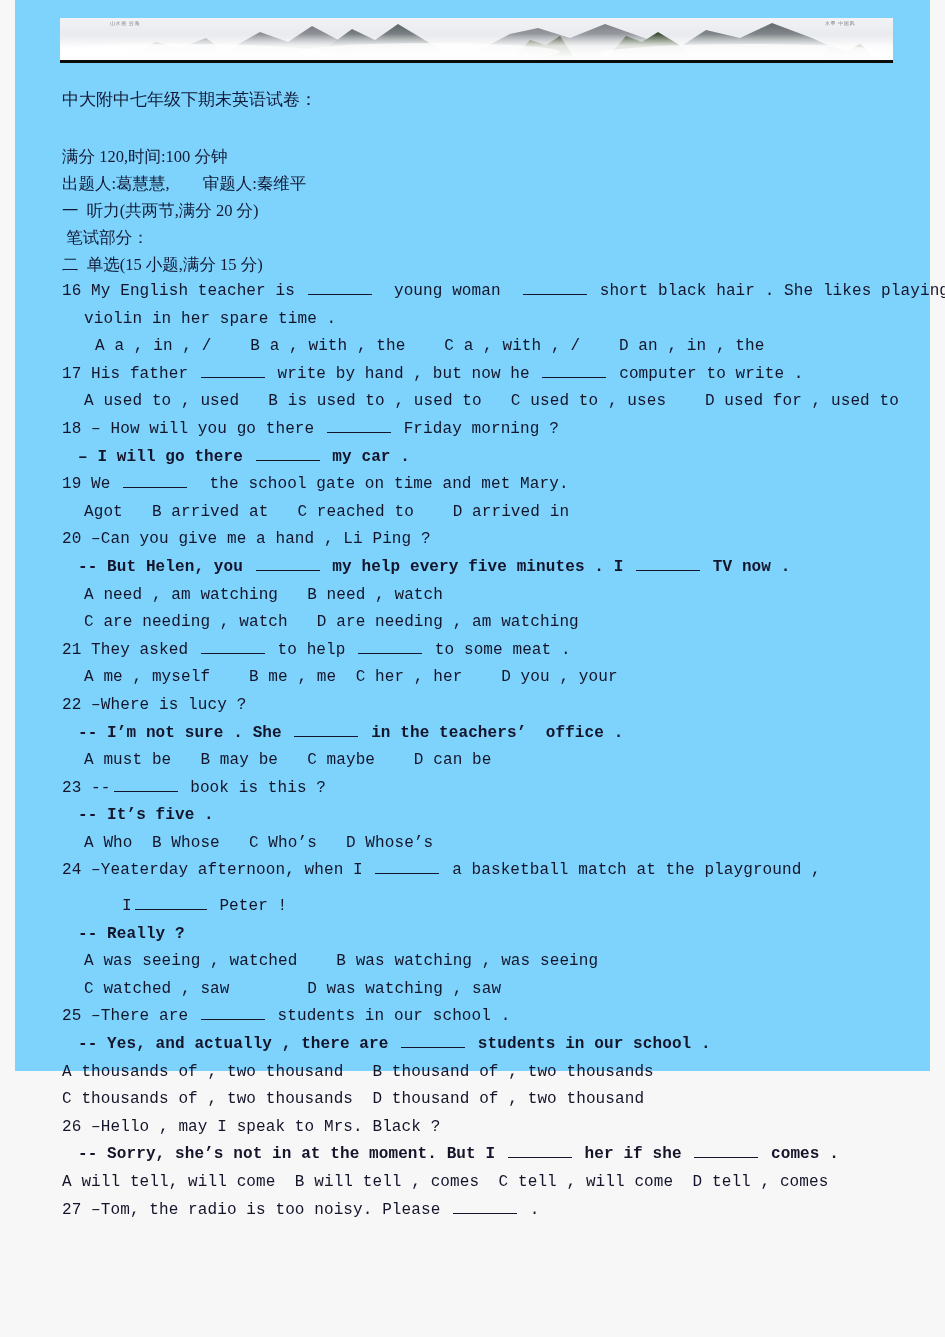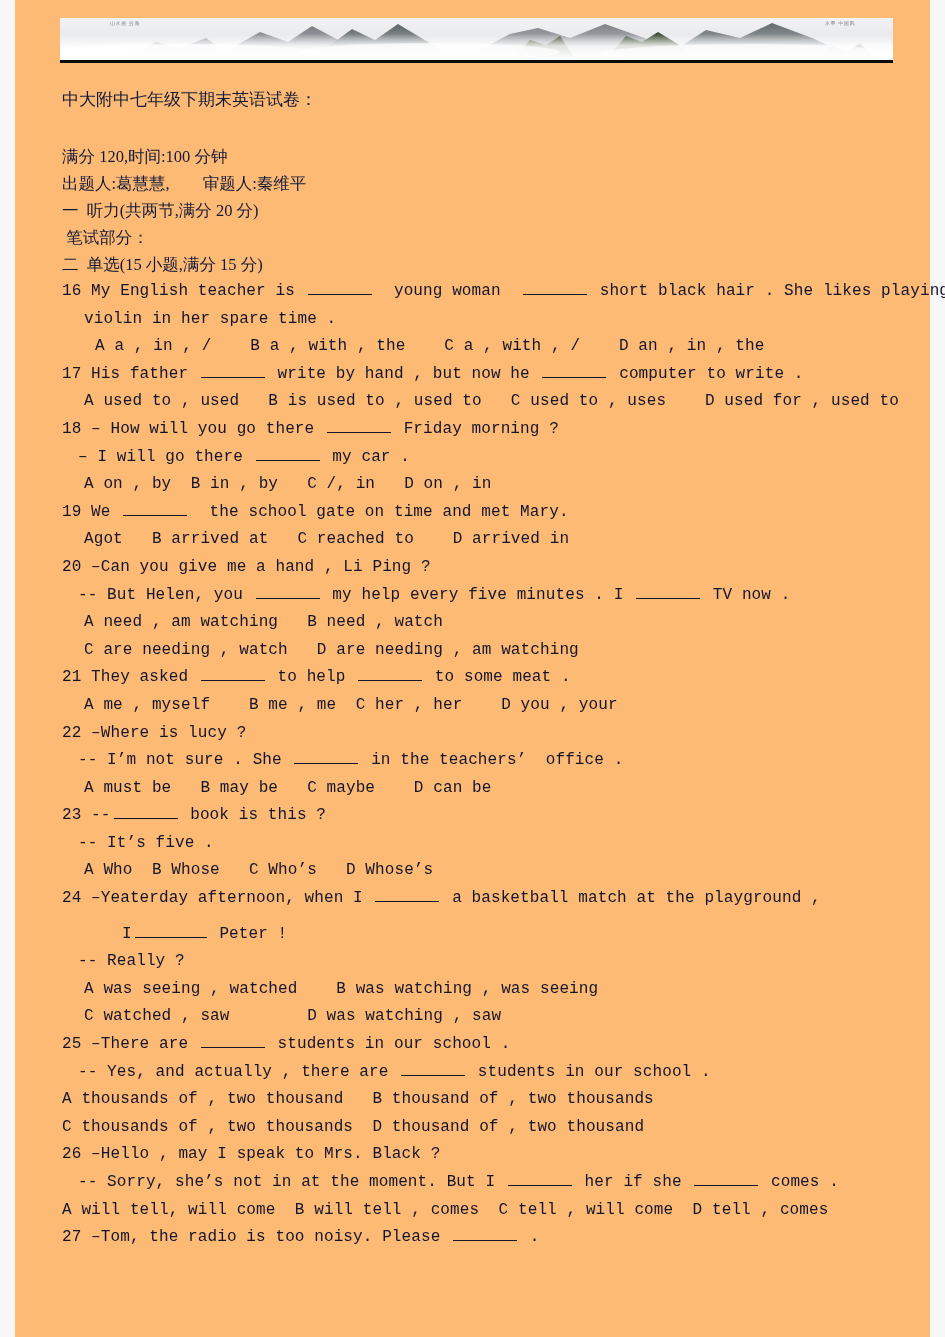--- a/index.html
+++ b/index.html
@@ -13,22 +13,22 @@
     background: #f7f7f7;
     font-family: "Liberation Mono", "DejaVu Sans Mono", monospace;
     overflow: hidden;
   }
 
   #page {
     position: absolute;
     left: 15px;
     top: 0px;
     width: 915px;
-    height: 1337px;
-    background: #fdba74;
+    height: 1071px;
+    background: #7dd3fc;
     box-sizing: border-box;
   }
 
   
   #banner-wrap {
     position: absolute;
     left: 45px;
     top: 18px;
     width: 833px;
     height: 42px;
@@ -85,21 +85,21 @@
     letter-spacing: .1px;
   }
   .title {
     font-family: "Liberation Serif", "DejaVu Serif", serif;
     font-size: 17px;
     color: #131936;
     line-height: 27px;
     white-space: pre;
   }
   .gap-sm { height: 30px; }
-  .ind1 { padding-left: 16px; }
+  .ind1 { padding-left: 16px; font-weight: bold; }
   .ind2 { padding-left: 22px; }
   .ind3 { padding-left: 33px; }
   .ind4 { padding-left: 60px; margin-top: 8px; }
   .blank {
     display: inline-block;
     border-bottom: 1.4px solid #14142b;
     vertical-align: baseline;
     height: 13px;
     margin: 0 3px;
   }
@@ -175,21 +175,20 @@
           <div class="en ind2"><span>violin in her spare time .</span></div>
           <div class="en ind3"><span>A a , in , /    B a , with , the    C a , with , /    D an , in , the</span></div>
         </div>
         <div>
           <div class="en "><span>17 His father </span><span class="blank b-md"></span><span> write by hand , but now he </span><span class="blank b-md"></span><span> computer to write .</span></div>
           <div class="en ind2"><span>A used to , used   B is used to , used to   C used to , uses    D used for , used to</span></div>
         </div>
         <div>
           <div class="en "><span>18 – How will you go there </span><span class="blank b-md"></span><span> Friday morning ?</span></div>
           <div class="en ind1"><span>– I will go there </span><span class="blank b-md"></span><span> my car .</span></div>
-          <div class="en ind2"><span>A on , by  B in , by   C /, in   D on , in</span></div>
         </div>
         <div>
           <div class="en "><span>19 We </span><span class="blank b-md"></span><span>  the school gate on time and met Mary.</span></div>
           <div class="en ind2"><span>Agot   B arrived at   C reached to    D arrived in</span></div>
         </div>
         <div>
           <div class="en "><span>20 –Can you give me a hand , Li Ping ?</span></div>
           <div class="en ind1"><span>-- But Helen, you </span><span class="blank b-md"></span><span> my help every five minutes . I </span><span class="blank b-md"></span><span> TV now .</span></div>
           <div class="en ind2"><span>A need , am watching   B need , watch</span></div>
           <div class="en ind2"><span>C are needing , watch   D are needing , am watching</span></div>

